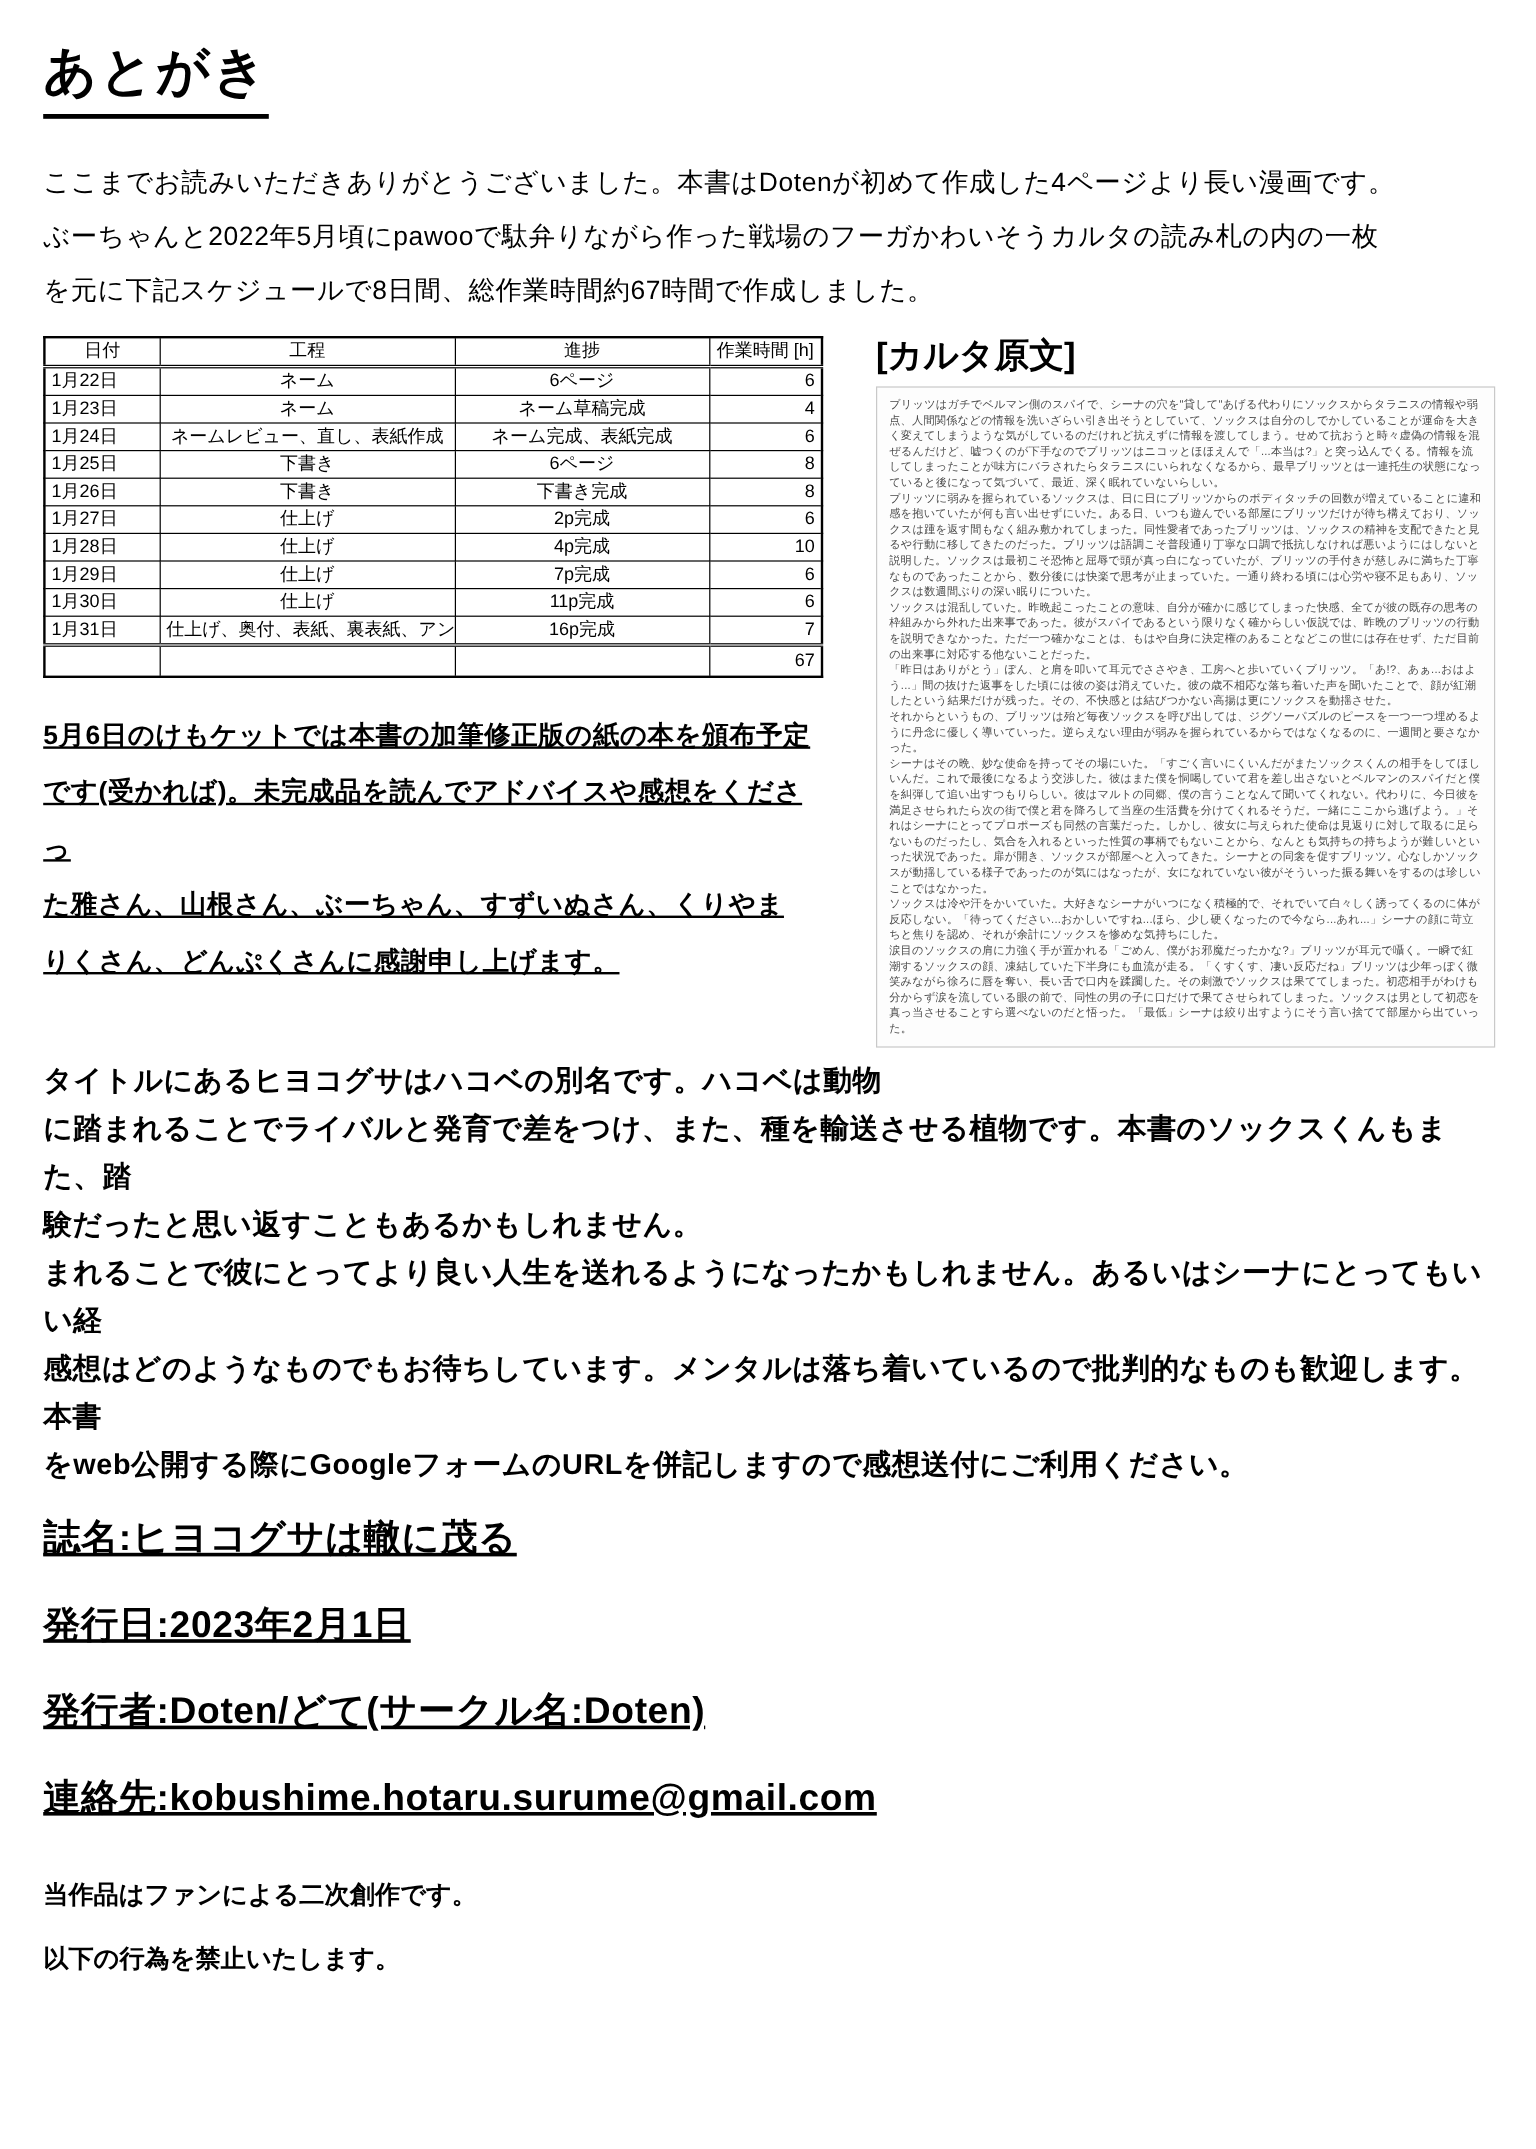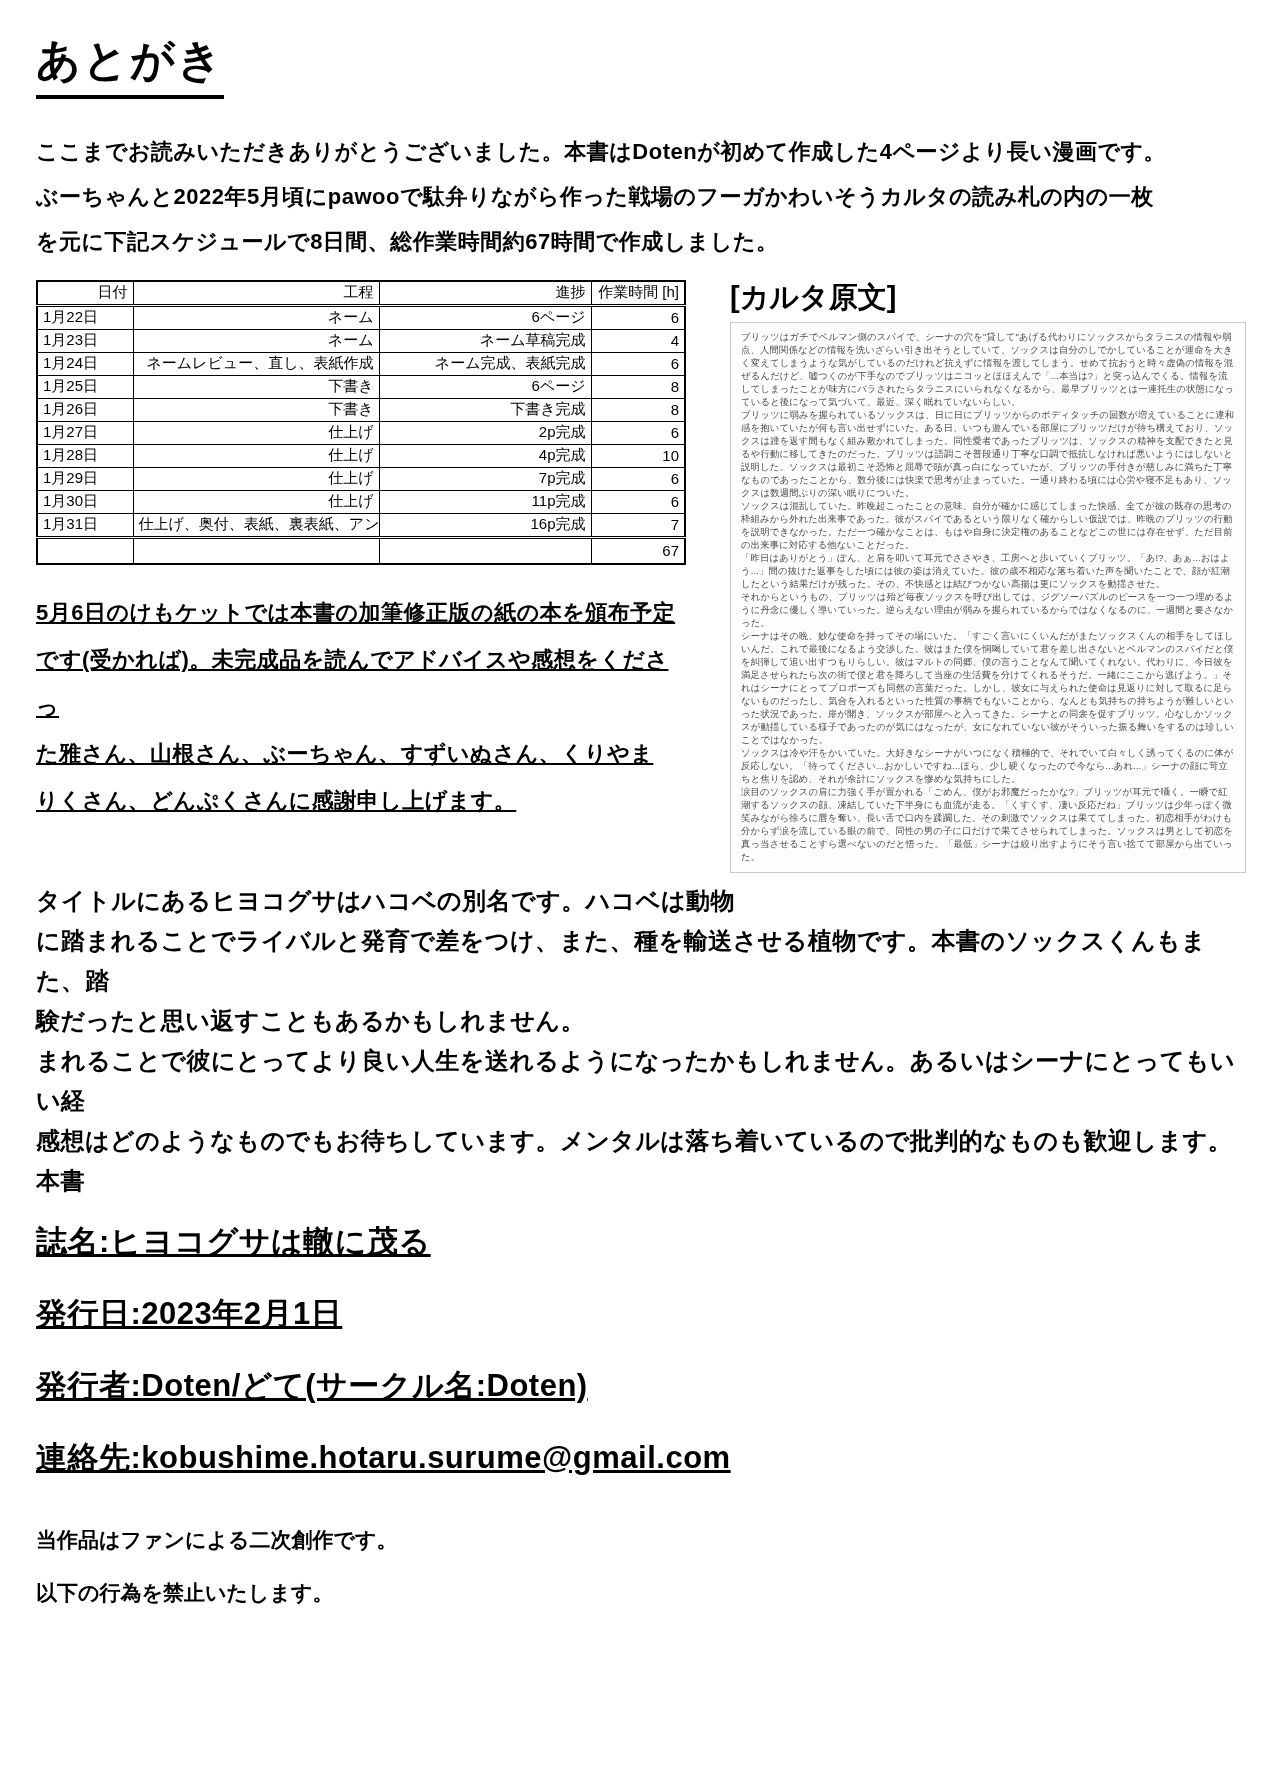--- a/index.html
+++ b/index.html
@@ -2,29 +2,29 @@
 <html lang="ja"><head>
 <meta charset="utf-8">
 <style>
   html,body{margin:0;padding:0;background:#ffffff;}
   body{width:1280px;min-height:1791px;font-family:"Liberation Sans","DejaVu Sans",sans-serif;color:#000;}
   .page{box-sizing:border-box;width:1280px;min-height:1791px;padding:34px 30px 20px 36px;}
 
   .doc-title{display:inline-block;font-size:44px;font-weight:bold;letter-spacing:2px;
     border-bottom:4px solid #000;padding-bottom:8px;margin:0 0 30px 0;line-height:1.2;}
 
-  .intro p{margin:0;font-size:22px;font-weight:700;line-height:45px;letter-spacing:0.5px;}
+  .intro p{margin:0;font-size:22px;font-weight:400;line-height:45px;letter-spacing:0.5px;}
 
   .columns{display:flex;align-items:flex-start;margin-top:16px;}
   .col-left{width:650px;flex:0 0 650px;}
   .col-right{margin-left:44px;width:516px;flex:0 0 516px;}
 
   table.schedule{border-collapse:collapse;table-layout:fixed;width:648px;border:2px solid #000;}
   table.schedule th,table.schedule td{border:1px solid #000;font-size:15px;font-weight:normal;
-    padding:1px 5px;height:20px;overflow:hidden;white-space:nowrap;text-align:right;vertical-align:middle;}
+    padding:1px 5px;height:20px;overflow:hidden;white-space:nowrap;text-align:center;vertical-align:middle;}
   table.schedule thead th{border-bottom:3px double #000;}
   table.schedule .c-date{width:88px;text-align:left;}
   table.schedule .c-task{width:238px;}
   table.schedule .c-prog{width:206px;}
   table.schedule .c-hours{width:86px;text-align:right;}
   table.schedule tfoot td{border-top:3px double #000;height:22px;}
 
   .kemoket{margin-top:24px;}
   .kemoket p{margin:0;font-size:22px;font-weight:600;line-height:47px;letter-spacing:0.5px;text-decoration:underline;}
 
@@ -168,20 +168,21 @@
     </div>
 
   </div>
 
   <div class="title-note">
       <p>タイトルにあるヒヨコグサはハコベの別名です。ハコベは動物</p>
       <p>に踏まれることでライバルと発育で差をつけ、また、種を輸送させる植物です。本書のソックスくんもまた、踏</p>
       <p>験だったと思い返すこともあるかもしれません。</p>
       <p>まれることで彼にとってより良い人生を送れるようになったかもしれません。あるいはシーナにとってもいい経</p>
       <p>感想はどのようなものでもお待ちしています。メンタルは落ち着いているので批判的なものも歓迎します。本書</p>
+      <p>をweb公開する際にGoogleフォームのURLを併記しますので感想送付にご利用ください。</p>
     </div>
 
   <div class="colophon">
       <p>誌名:ヒヨコグサは轍に茂る</p>
       <p>発行日:2023年2月1日</p>
       <p>発行者:Doten/どて(サークル名:Doten)</p>
       <p>連絡先:kobushime.hotaru.surume@gmail.com</p>
     </div>
 
   <div class="disclaimer">

